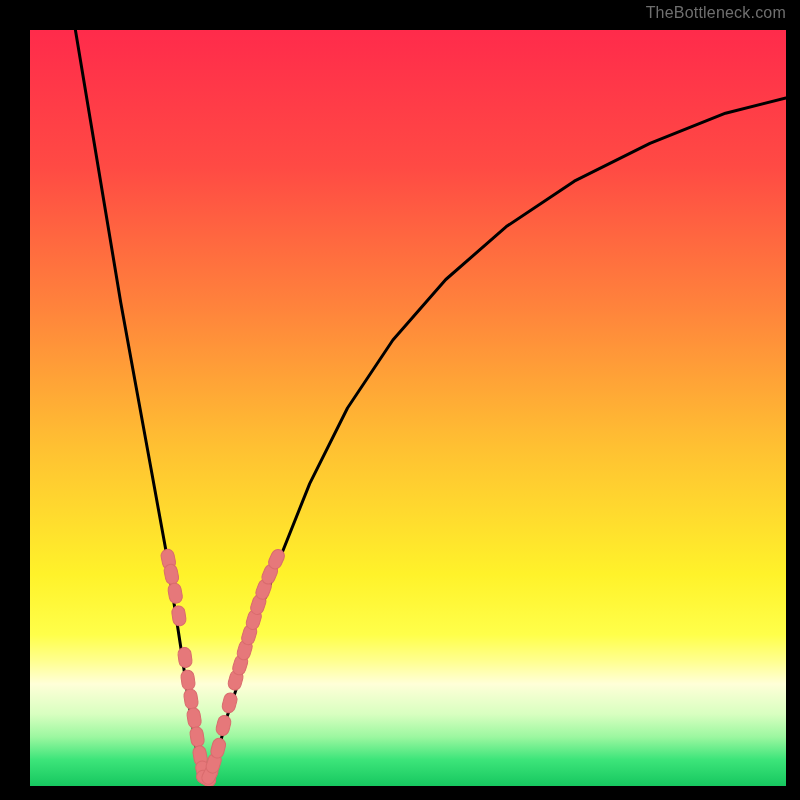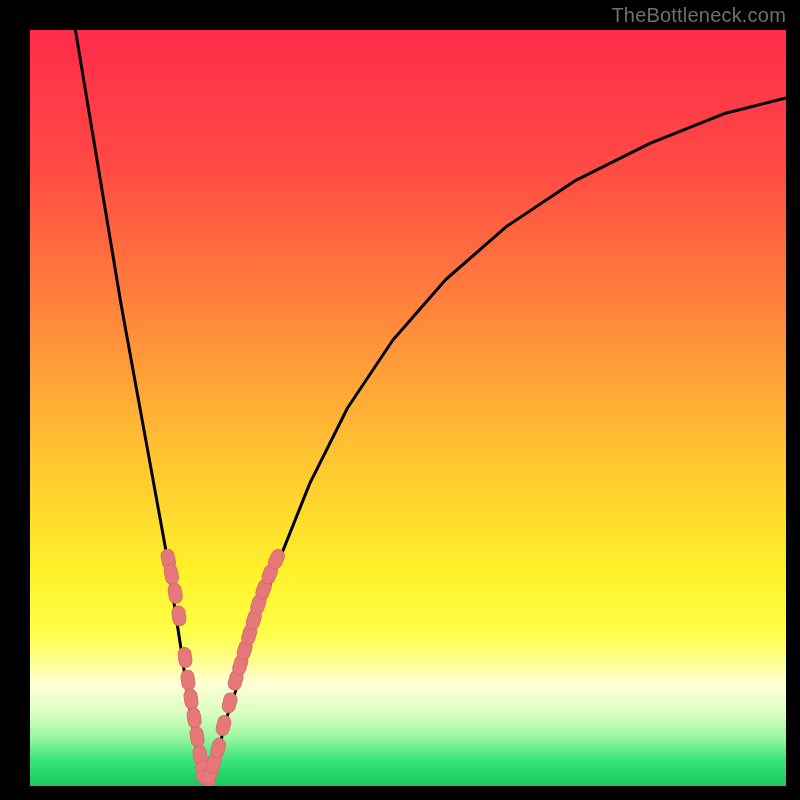--- a/index.html
+++ b/index.html
@@ -26,21 +26,21 @@
     left: 0;
     right: 0;
     top: 0;
     bottom: 0;
   }
   .watermark {
     position: absolute;
     top: 4px;
     right: 14px;
     color: #6f6f6f;
-    font-size: 20px;
+    font-size: 16px;
     font-weight: 500;
     letter-spacing: 0.2px;
     user-select: none;
   }
   svg.curve {
     position: absolute;
     left: 0;
     top: 0;
   }
 </style>

